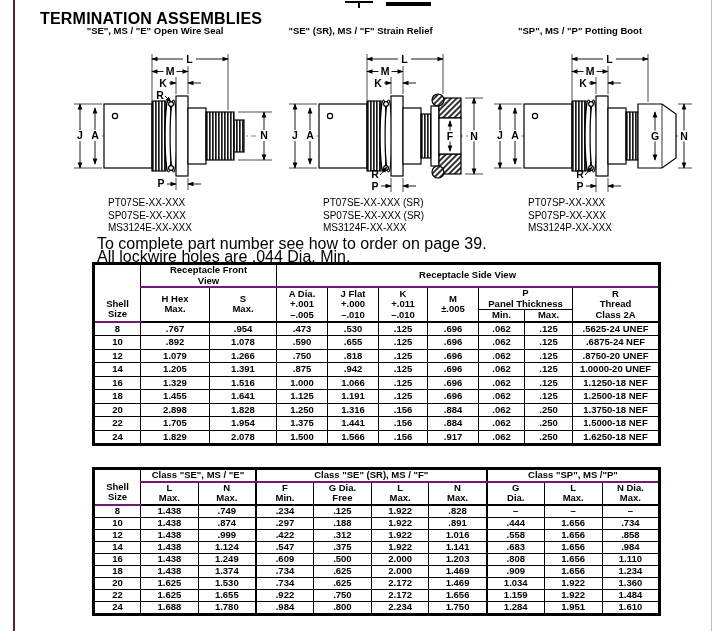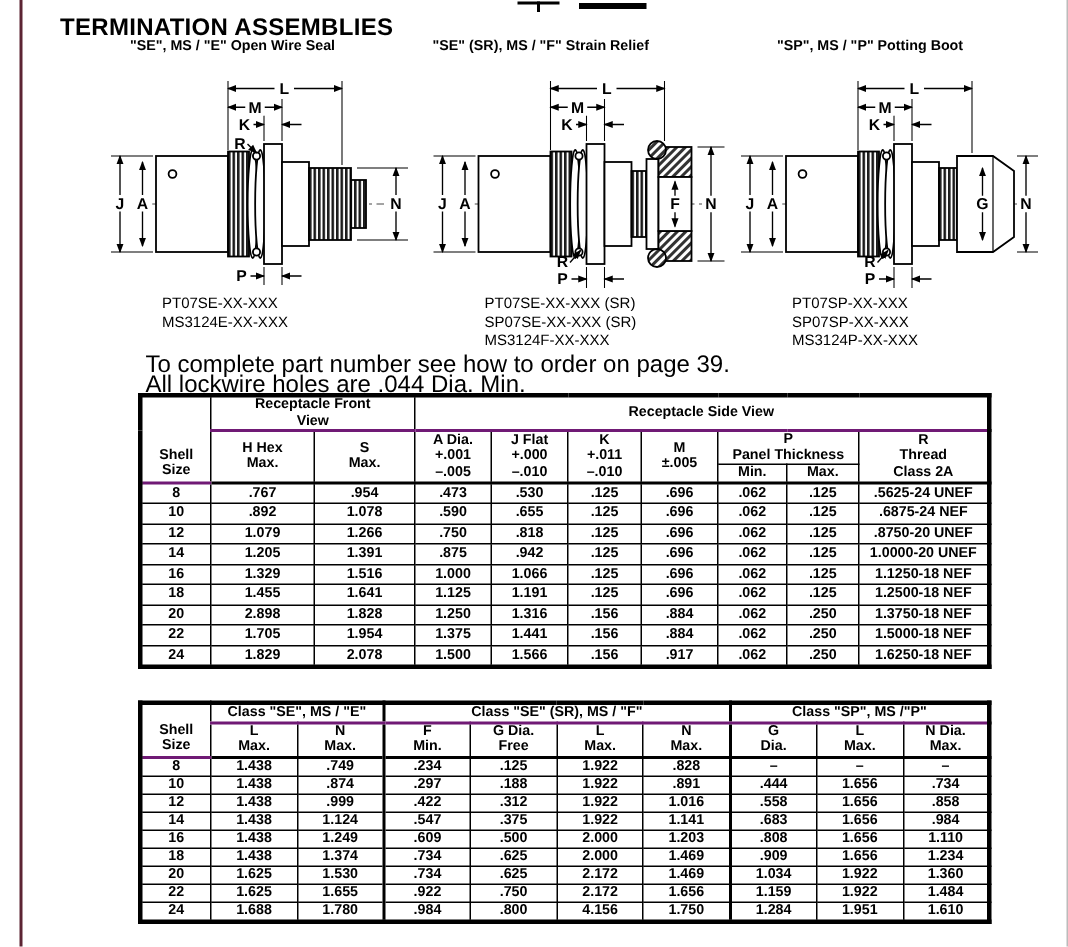--- a/index.html
+++ b/index.html
@@ -118,20 +118,21 @@
         <text x="12" y="89">J</text>
       <rect x="20.5" y="80" width="13" height="11"></rect>
         <text x="27" y="89">A</text>
       <rect x="189.5" y="80" width="13" height="11"></rect>
         <text x="196" y="89">N</text>
       <text x="93" y="137">P</text>
     </g>
   </svg>
   <div class="parts">
     <div>PT07SE-XX-XXX</div>
+    <div>SP07SE-XX-XXX</div>
     <div>MS3124E-XX-XXX</div>
   </div>
 </div>
 
 <div class="fig" id="fig2">
   <svg viewBox="0 0 220 145">
     <defs>
       <marker id="ah2" viewBox="0 0 8 8" markerWidth="7" markerHeight="7" refX="7" refY="4" orient="auto-start-reverse">
           <path d="M0,1 L8,4 L0,7 Z" fill="#000"></path>
         </marker>
@@ -596,20 +597,20 @@
         <td>1.159</td>
         <td>1.922</td>
         <td>1.484</td>
       </tr>
       <tr>
         <td>24</td>
         <td>1.688</td>
         <td>1.780</td>
         <td>.984</td>
         <td>.800</td>
-        <td>4.156</td>
+        <td>2.234</td>
         <td>1.750</td>
         <td>1.284</td>
         <td>1.951</td>
         <td>1.610</td>
       </tr>
     </tbody>
 </table>
 
 </body></html>

